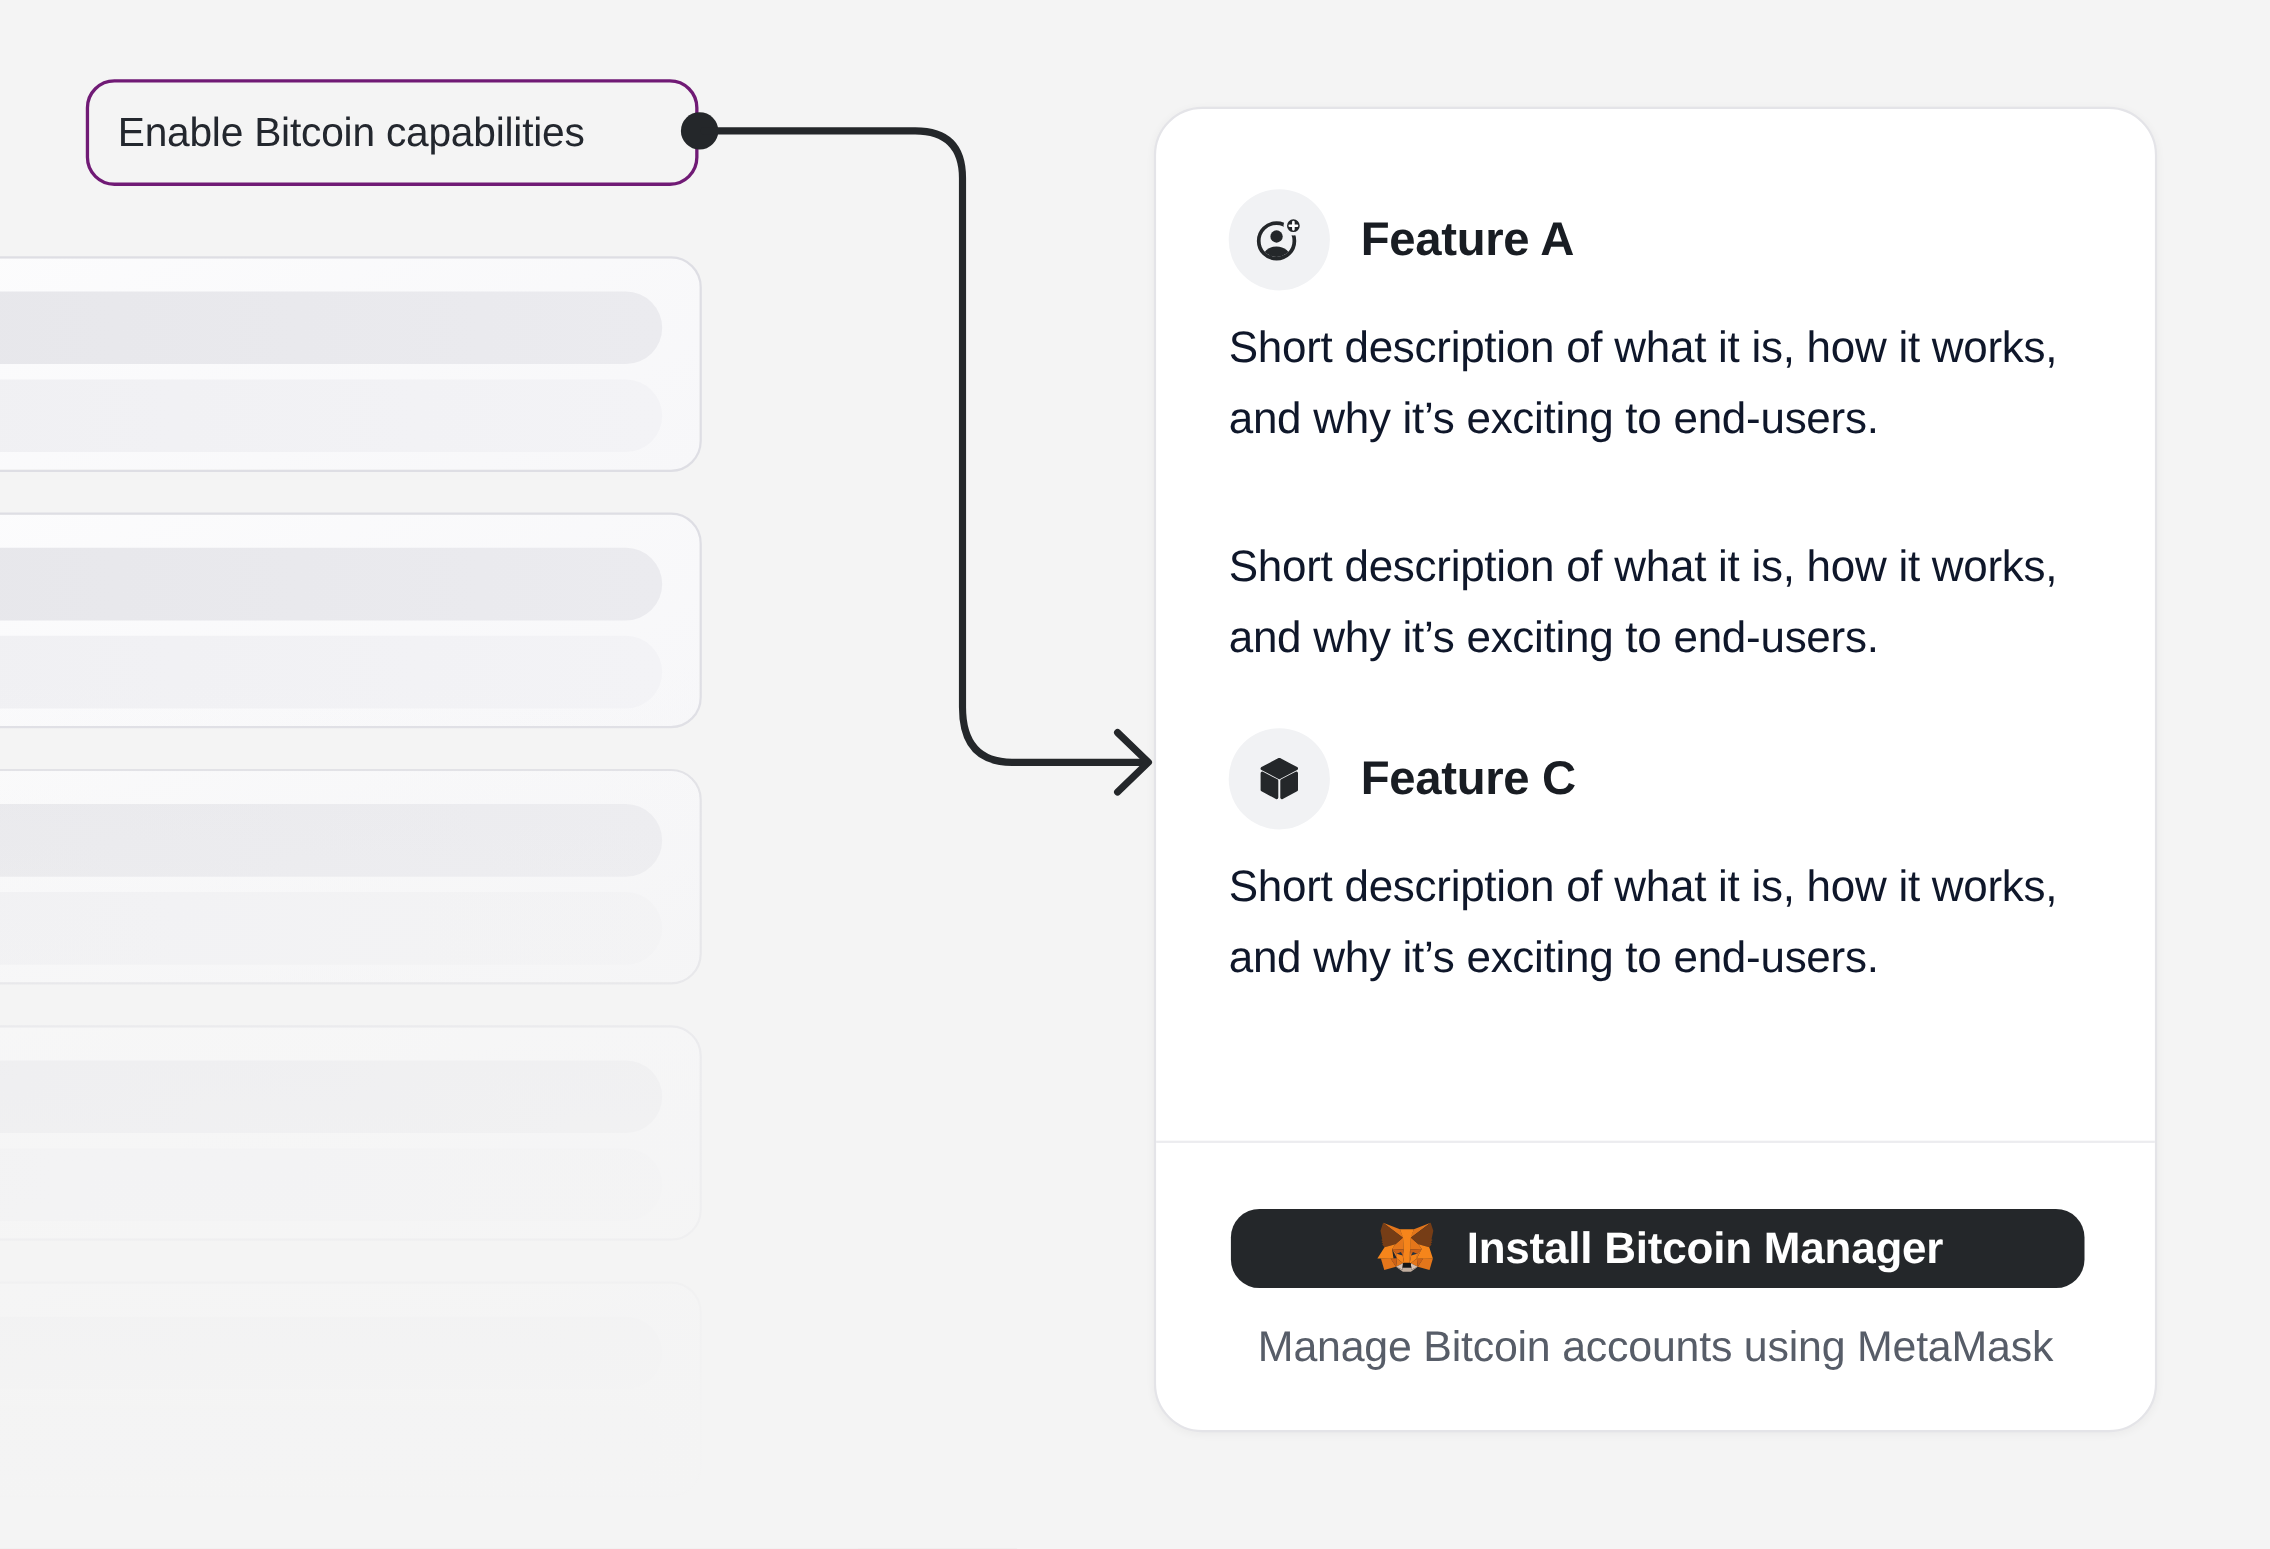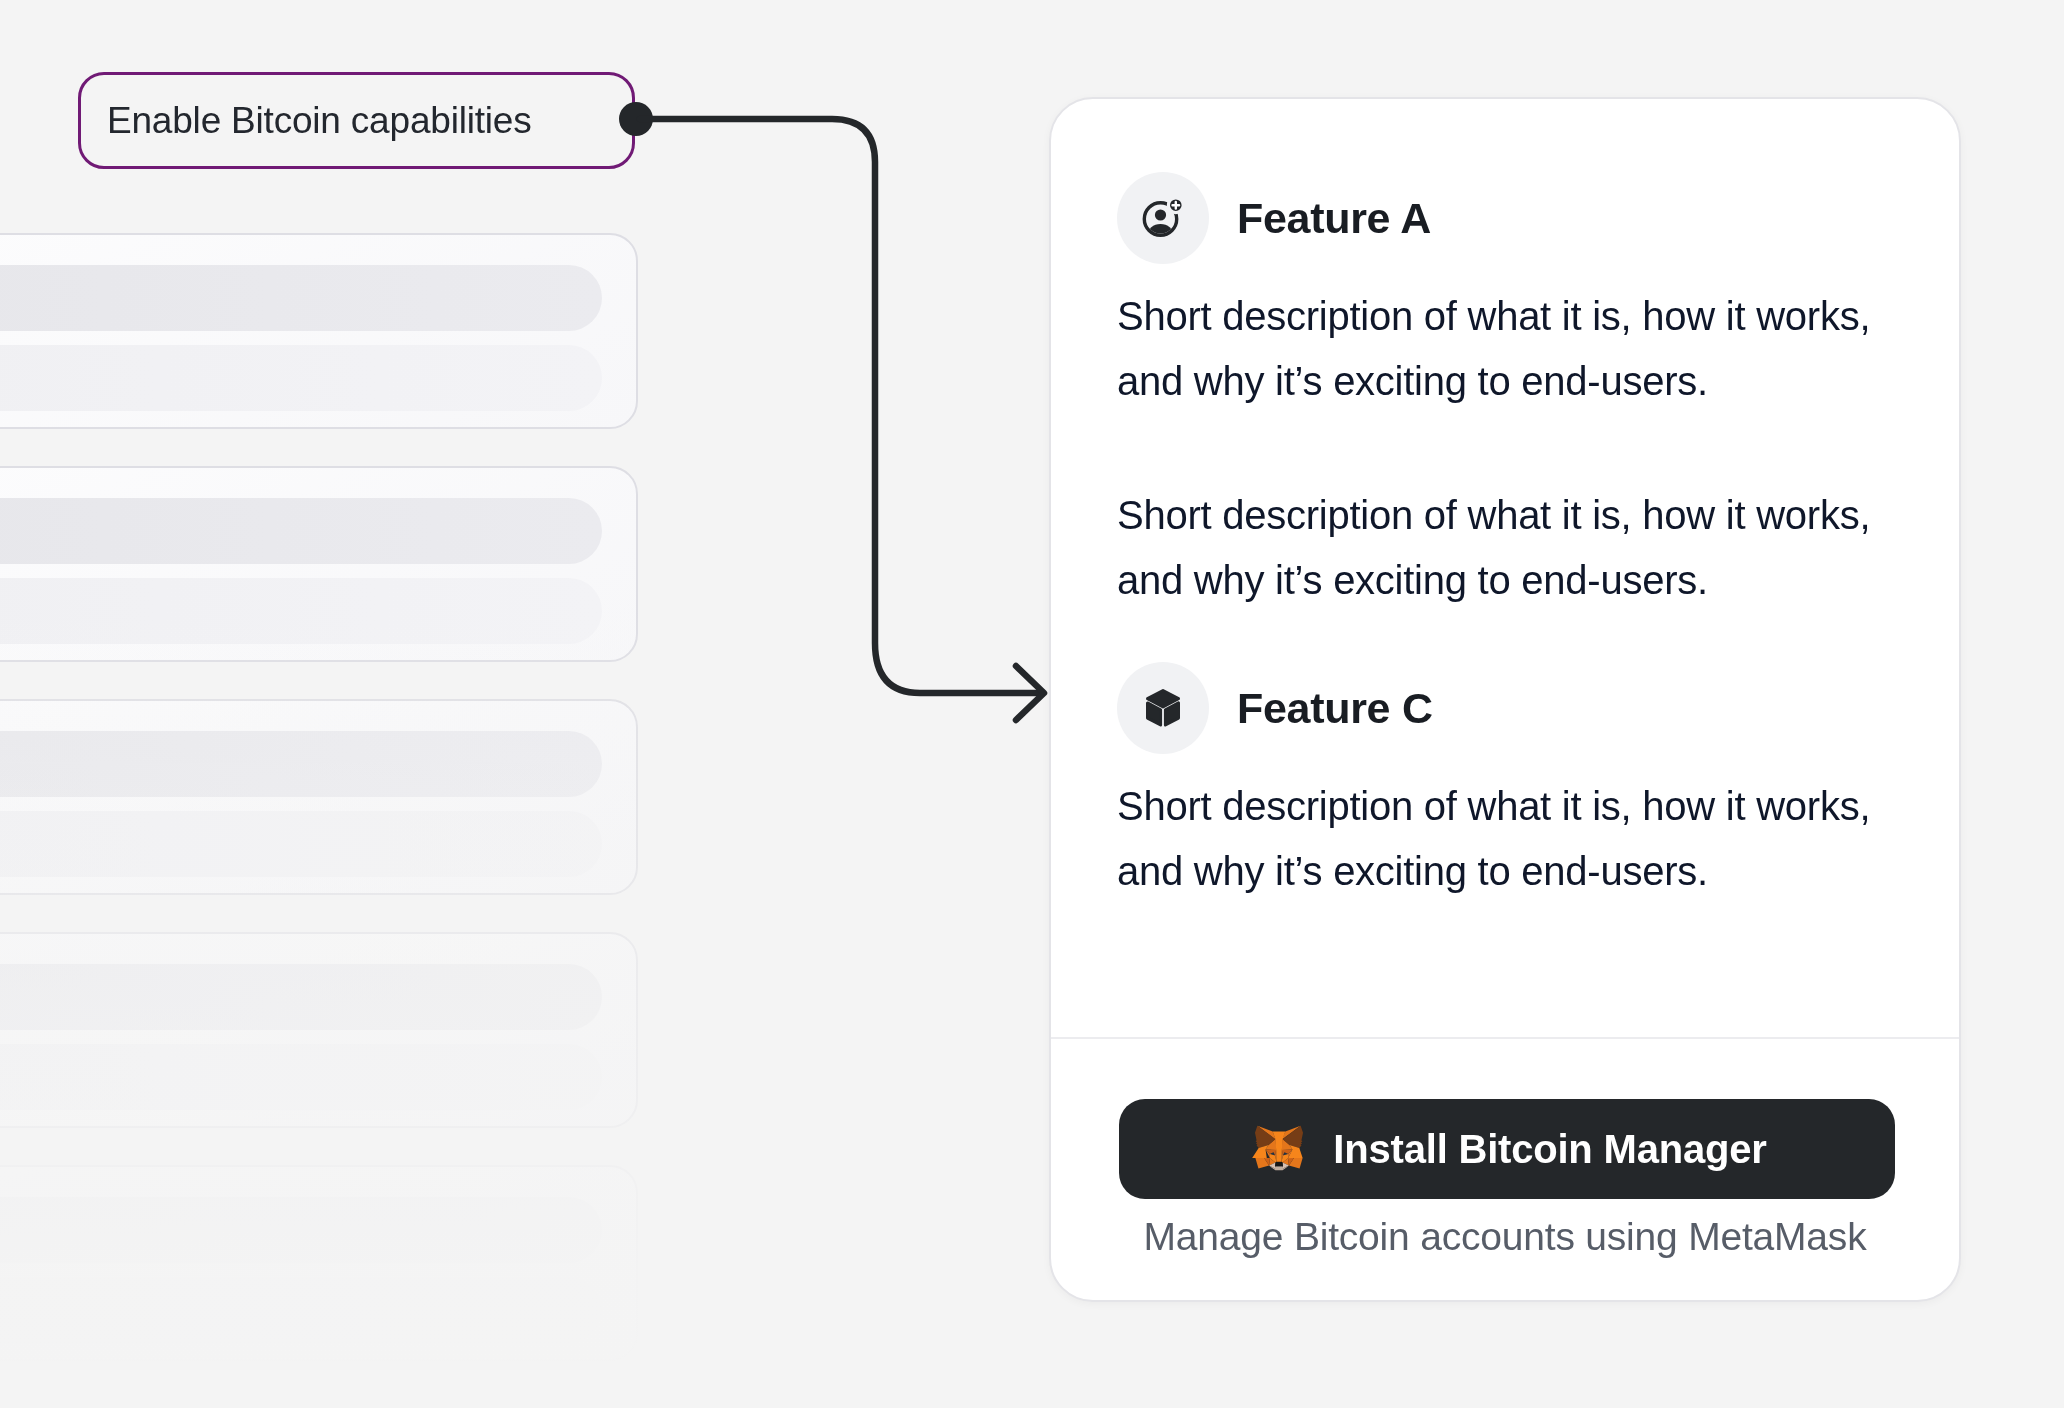--- a/index.html
+++ b/index.html
@@ -85,31 +85,31 @@
     margin-top:20px;width:830px;
     font-size:40px;line-height:65px;color:#0f172a;letter-spacing:-0.25px;
   }
 
   
   .card-footer{
     position:absolute;left:0;right:0;top:938px;height:267px;
     border-top:2px solid #ececef;
   }
   .install-btn{
-    position:absolute;left:68px;top:60px;width:776px;height:100px;
+    position:absolute;left:68px;top:60px;width:776px;height:72px;
     background:#24272a;border:none;border-radius:26px;
     display:flex;align-items:center;justify-content:center;gap:22px;
     cursor:pointer;
   }
   .install-btn-label{
     font-size:40px;font-weight:800;color:#ffffff;letter-spacing:-0.2px;
     font-family:"Liberation Sans","DejaVu Sans",sans-serif;
   }
   .install-caption{
-    position:absolute;left:0;right:0;top:176px;
+    position:absolute;left:0;right:0;top:164px;
     text-align:center;
     font-size:39px;color:#575d68;letter-spacing:-0.2px;
   }
 </style>
 </head>
 <body>
 
 <div class="stage">
 
   <div class="callout">

